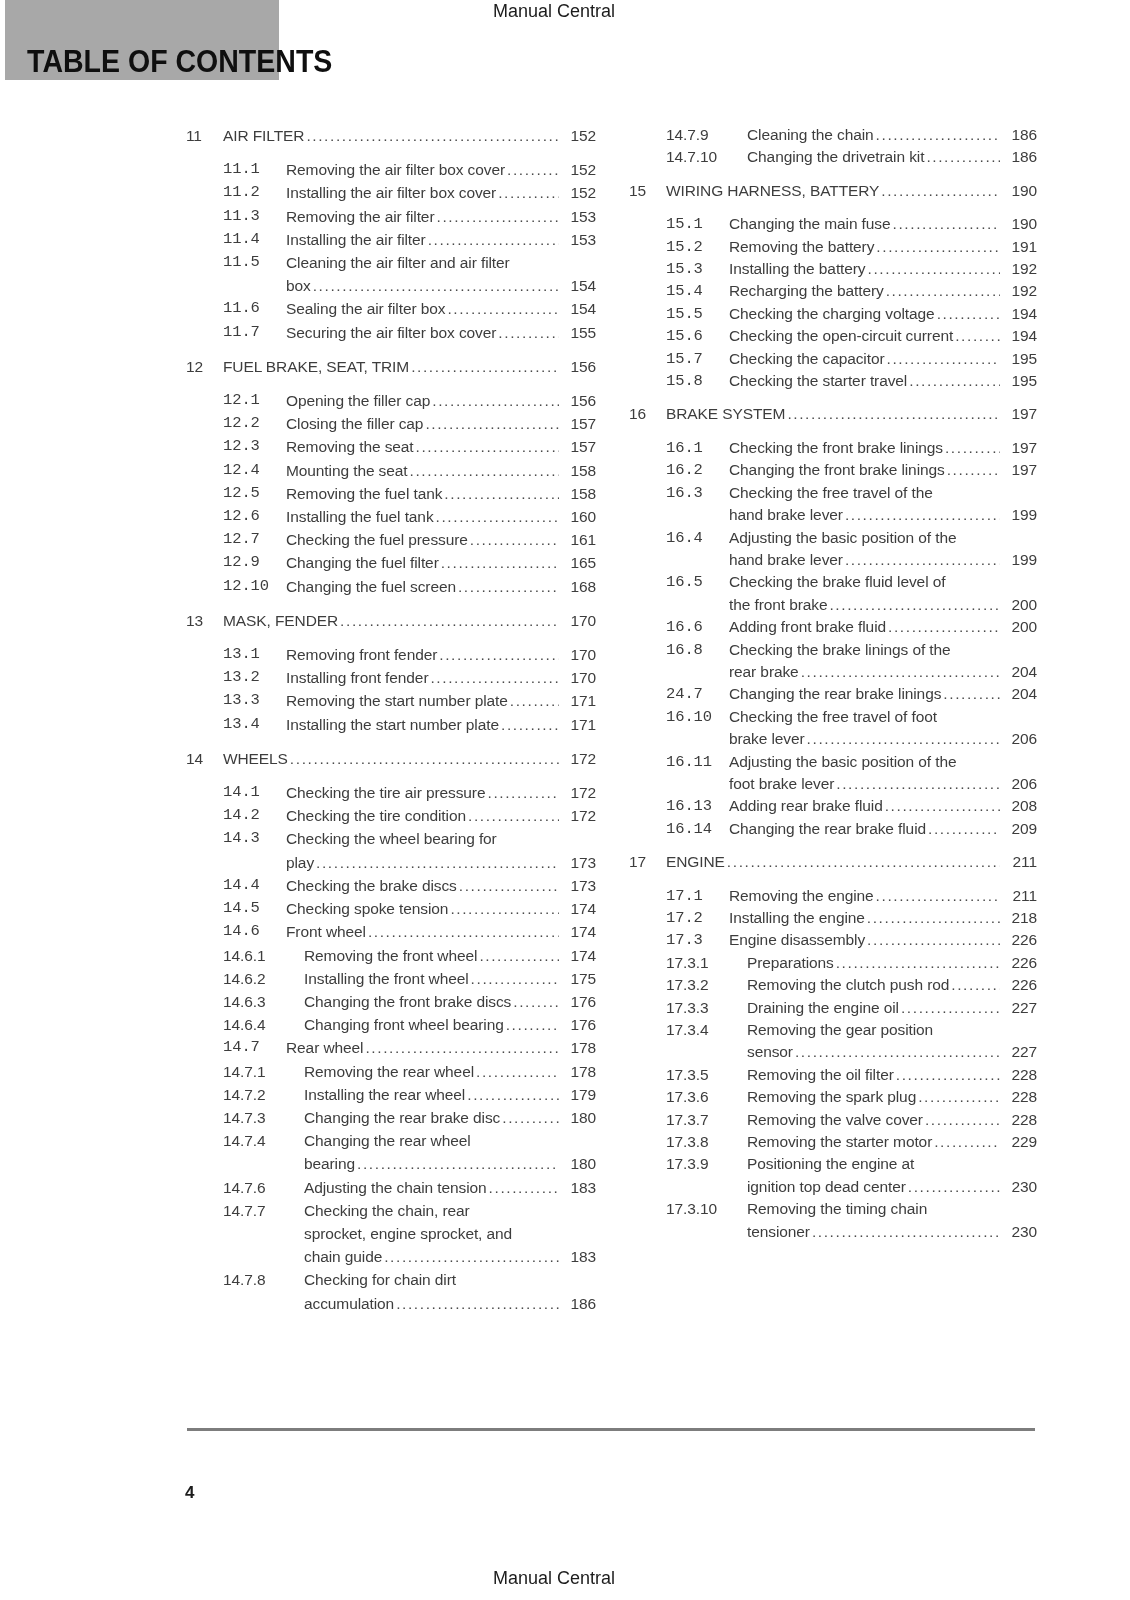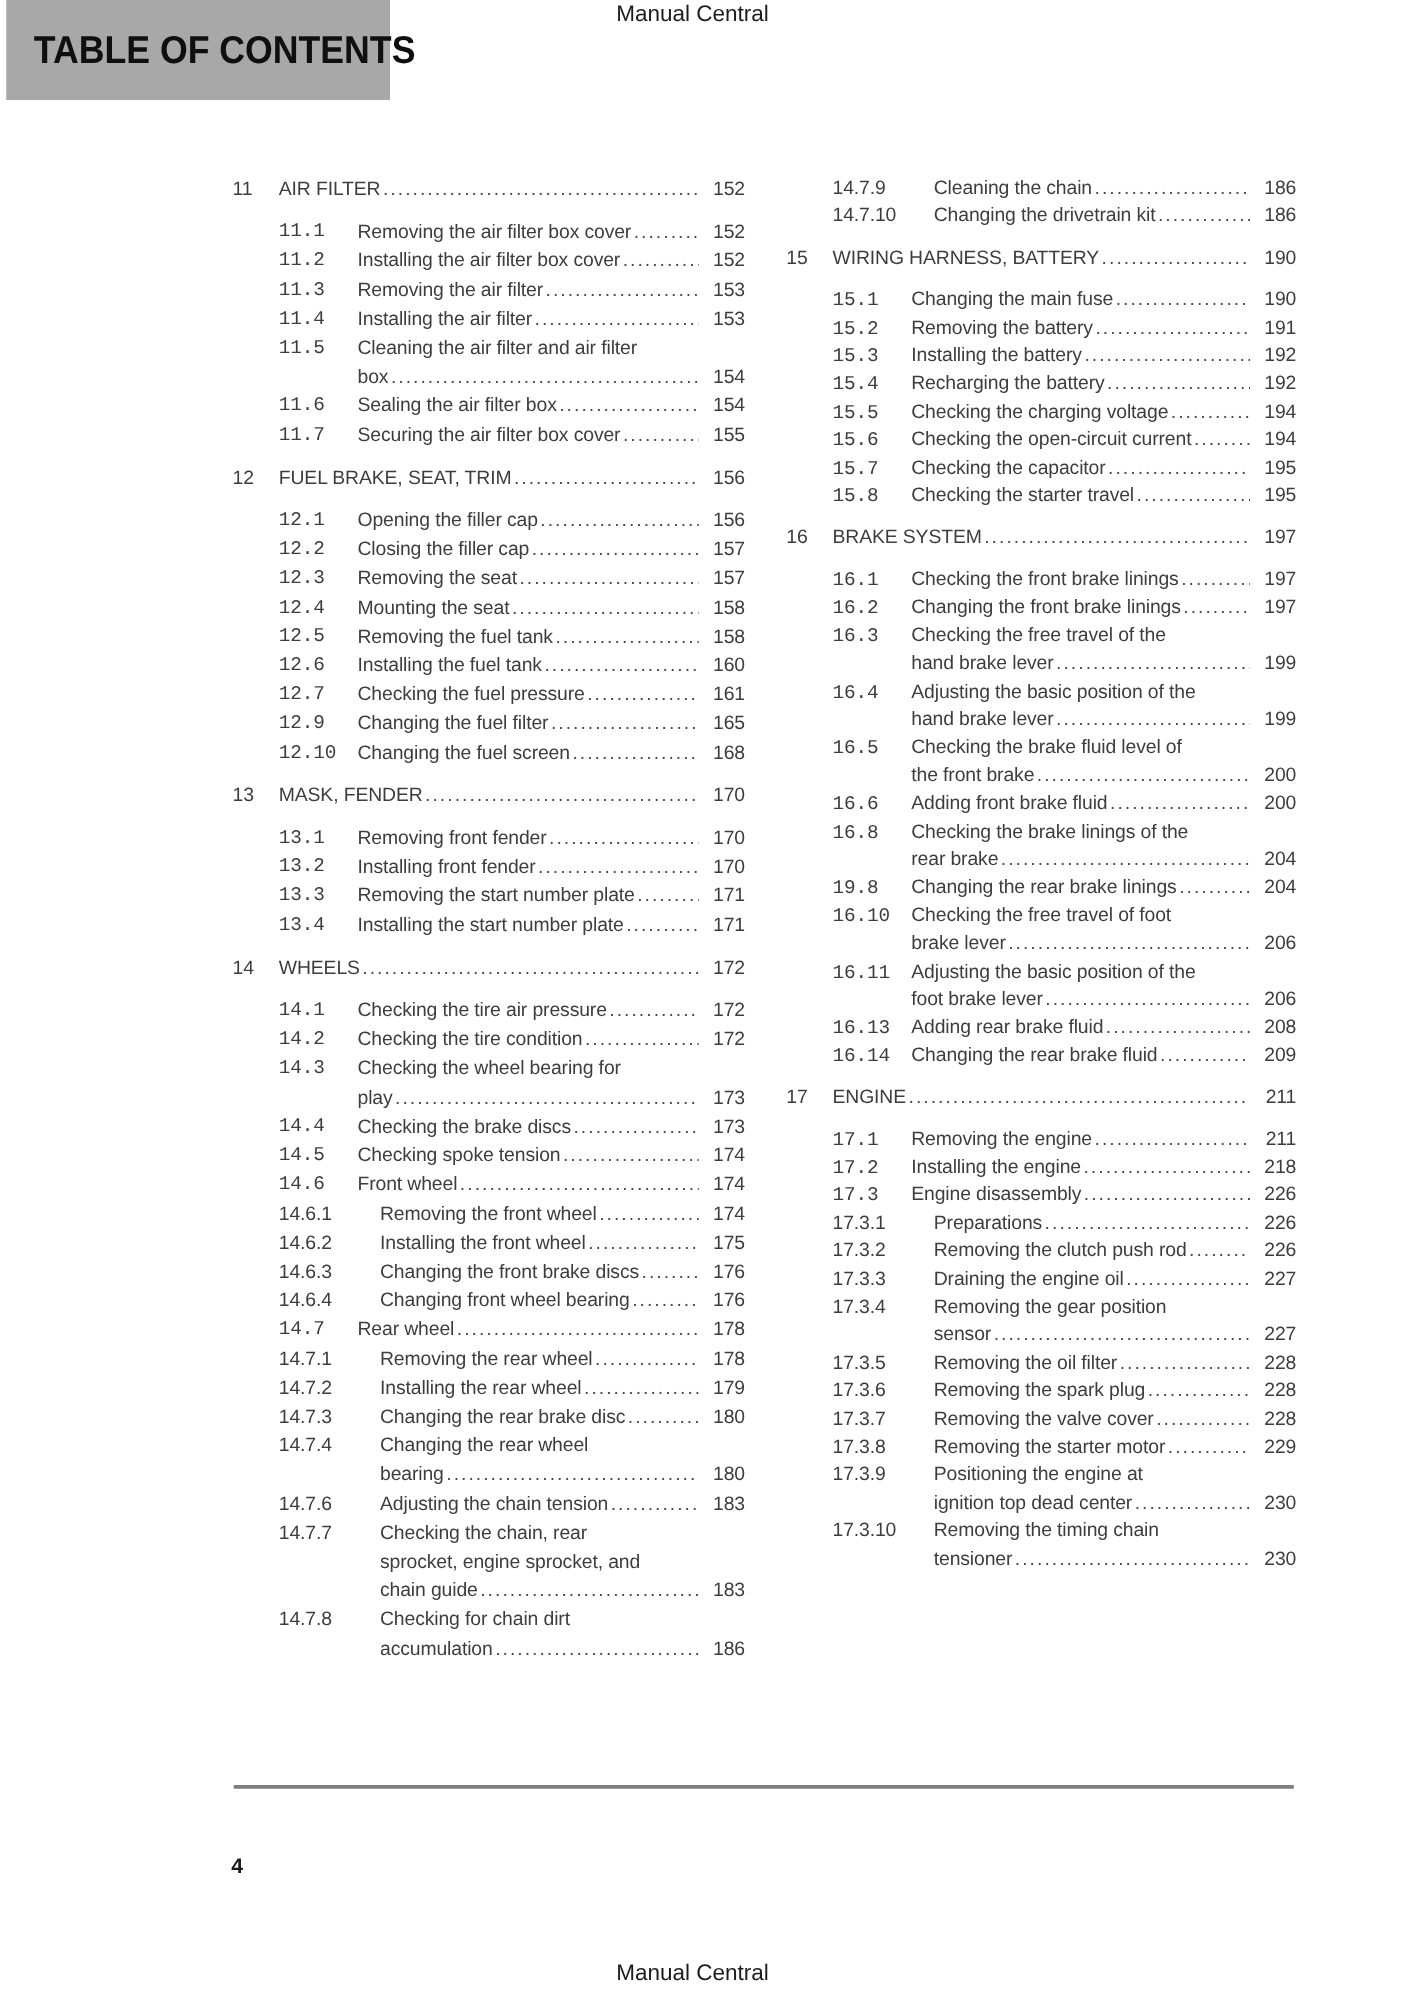--- a/index.html
+++ b/index.html
@@ -7,30 +7,30 @@
     width:1130px;height:1600px;background:#ffffff;position:relative;overflow:hidden;
     font-family:"Liberation Sans",sans-serif;color:#3d3d3d;
     -webkit-font-smoothing:antialiased;
   }
   
   .doc-title-top{
     position:absolute;top:1px;left:0;right:22px;text-align:center;
     font-size:18px;color:#1c1c1c;
   }
   .heading-box{
-    position:absolute;left:5px;top:0;width:307px;height:80px;
-    background:#a8a8a8;display:flex;align-items:center;
+    position:absolute;left:5px;top:0;width:274px;height:80px;
+    background:#a8a8a8;display:flex;align-items:flex-end;
   }
   .heading-box .heading-text{
     font-size:31px;font-weight:bold;color:#0f0f0f;letter-spacing:0px;
     padding-left:24px;transform:scaleX(.92);transform-origin:left center;white-space:nowrap;
   }
   
   .toc{
-    position:absolute;left:186px;top:140px;width:851px;
+    position:absolute;left:186px;top:124px;width:851px;
     display:flex;gap:33px;font-size:15.5px;letter-spacing:-0.1px;
   }
   .col{display:block;}
   .col-left{width:410px;line-height:23.2px;}
   .col-right{width:408px;line-height:22.4px;}
   .item{display:flex;align-items:flex-start;}
   .item.section{margin:11px 0;}
   .item.section:first-child{margin-top:0;}
   .num{flex:0 0 37px;white-space:nowrap;}
   .level1 .num,.level2 .num{margin-left:37px;}
@@ -699,21 +699,21 @@
               <span class="txt">Checking the brake linings of the</span>
             </div>
             <div class="line">
               <span class="txt">rear brake</span>
               <span class="leader"></span>
               <span class="pg">204</span>
             </div>
           </div>
         </div>
         <div class="item level1">
-          <span class="num">19.8</span>
+          <span class="num">24.7</span>
           <div class="body">
             <div class="line">
               <span class="txt">Changing the rear brake linings</span>
               <span class="leader"></span>
               <span class="pg">204</span>
             </div>
           </div>
         </div>
         <div class="item level1">
           <span class="num">16.10</span>

